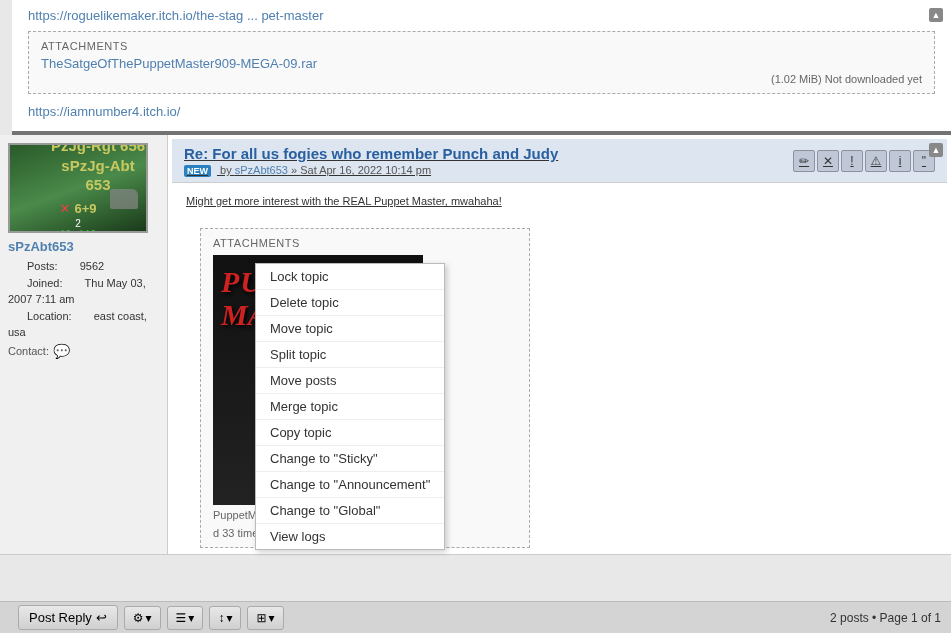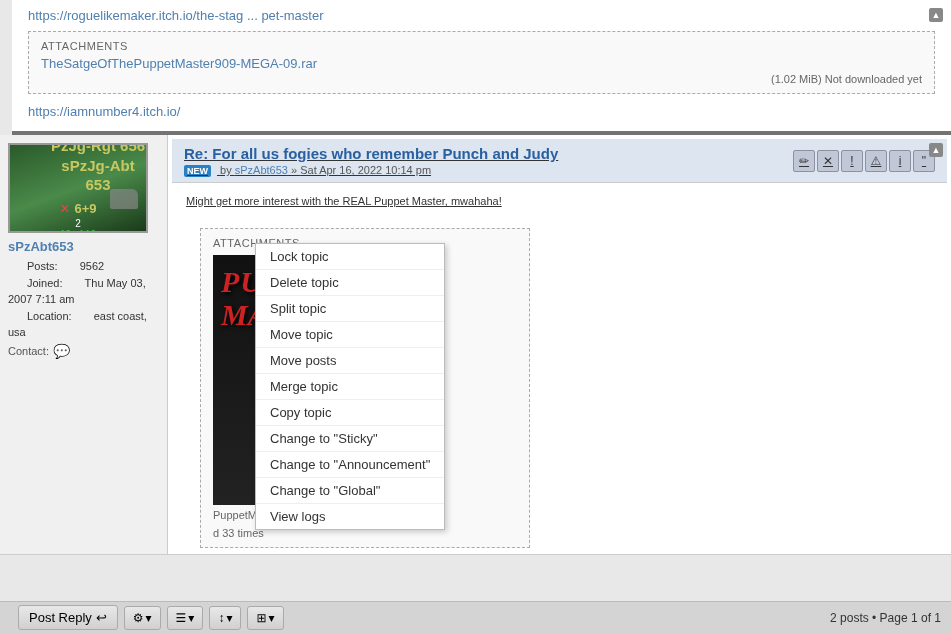--- a/index.html
+++ b/index.html
@@ -199,21 +199,21 @@
       background: #f9f9f9;
       padding: 8px 12px;
       margin: 8px 14px;
       display: inline-block;
       min-width: 330px;
     }
 
     
     .context-menu {
       position: absolute;
-      top: 108px;
+      top: 128px;
       left: 255px;
       background: #fff;
       border: 1px solid #bbb;
       box-shadow: 2px 2px 6px rgba(0,0,0,0.2);
       z-index: 100;
       min-width: 175px;
     }
     .context-menu-item {
       padding: 5px 14px;
       font-size: 13px;
@@ -401,22 +401,22 @@
             </div>
           </div>
         </div>
       </div>
     </div>
   </div>
 
   <div class="context-menu">
     <div class="context-menu-item">Lock topic</div>
     <div class="context-menu-item">Delete topic</div>
+    <div class="context-menu-item">Move topic</div>
     <div class="context-menu-item">Split topic</div>
-    <div class="context-menu-item">Move topic</div>
     <div class="context-menu-item">Move posts</div>
     <div class="context-menu-item">Merge topic</div>
     <div class="context-menu-item">Copy topic</div>
     <div class="context-menu-item">Change to "Sticky"</div>
     <div class="context-menu-item">Change to "Announcement"</div>
     <div class="context-menu-item">Change to "Global"</div>
     <div class="context-menu-item">View logs</div>
   </div>
 
   <div class="scroll-arrow" style="top: 8px; right: 8px;">▲</div>

